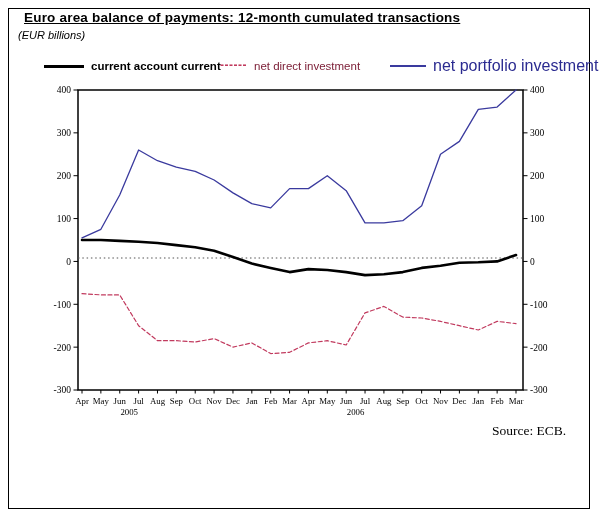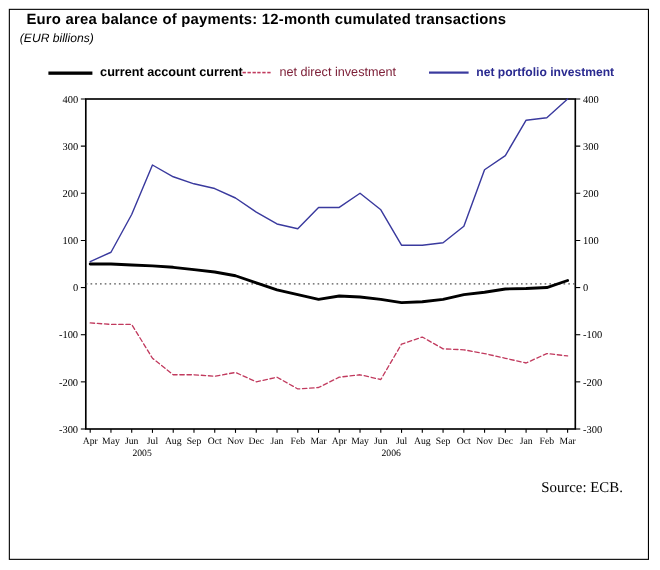--- a/index.html
+++ b/index.html
@@ -1,34 +1,34 @@
 <!DOCTYPE html>
 <html><head>
 <meta charset="utf-8">
 <style>
   html,body{margin:0;padding:0;}
   body{
     width:600px;height:518px;position:relative;background:#fff;
     font-family:"Liberation Sans",sans-serif;overflow:hidden;color:#000;
   }
   .frame{position:absolute;left:8px;top:8px;width:580px;height:499px;border:1.5px solid #000;}
-  .title{position:absolute;left:24px;top:10px;font-size:13.5px;font-weight:bold;letter-spacing:.2px;white-space:nowrap;}
+  .title{position:absolute;left:24px;top:10px;font-size:13.5px;font-weight:bold;letter-spacing:.2px;white-space:nowrap;text-decoration:underline;}
   .subtitle{position:absolute;left:18px;top:29px;font-size:11px;font-style:italic;}
   .legend-item{position:absolute;top:58px;height:16px;display:flex;align-items:center;gap:7px;white-space:nowrap;}
   .li-1{left:44px;}
   .li-2{left:220px;}
   .li-3{left:390px;}
   .sample-thick{width:40px;height:3px;background:#000;}
   .sample-thin{width:36px;height:1.5px;background:#3a3a9e;}
   .sample-dashes{color:#c13a5e;font-size:12px;font-weight:bold;letter-spacing:.5px;line-height:10px;transform:translateY(-1px);}
   .lab-current{font-size:11.5px;font-weight:bold;color:#000;}
   .lab-direct{font-size:11.5px;color:#7d2038;text-align:right;}
-  .lab-portfolio{font-size:11px;color:#2b2b90;font-weight:bold;}
+  .lab-portfolio{font-size:16px;color:#2b2b90;}
   #chart-svg{position:absolute;left:0;top:85px;}
-  .source{position:absolute;left:492px;top:423px;font-family:"Liberation Serif",serif;font-size:13.5px;margin-top:12px;}
+  .source{position:absolute;left:492px;top:423px;font-family:"Liberation Serif",serif;font-size:13.5px;}
   svg text{font-family:"Liberation Serif",serif;font-size:9.5px;fill:#000;}
   svg text.month{font-size:8.8px;}
 </style>
 </head>
 <body>
 
 <div class="frame"></div>
 
 <div class="title">Euro area balance of payments: 12-month cumulated transactions</div>
 <div class="subtitle">(EUR billions)</div>

